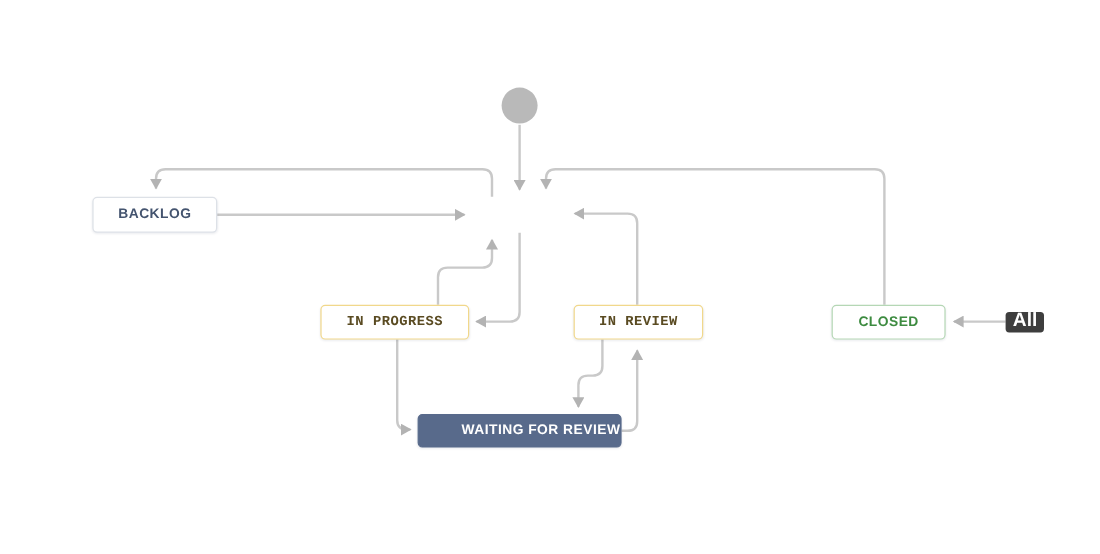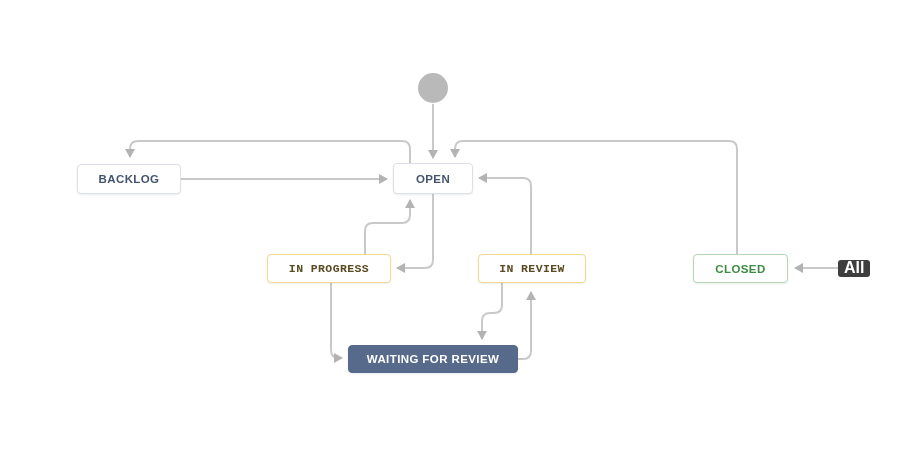--- a/index.html
+++ b/index.html
@@ -45,21 +45,21 @@
     font-size: 11.5px;
     font-weight: bold;
     letter-spacing: 0.4px;
     white-space: nowrap;
     cursor: default;
     user-select: none;
   }
   .cat-todo        { border-color: var(--todo-border, #dde1e7);        color: var(--todo-text, #44546f); }
   .cat-inprogress  { border-color: var(--in-progress-border, #f1d88b); color: var(--in-progress-text, #5a4b22); font-family: Liberation Mono, monospace; }
   .cat-done        { border-color: var(--done-border, #b5d7b5);        color: var(--done-text, #3d8b40); }
-  .cat-custom      { background: var(--custom-bg, #586a8b); border-color: var(--custom-bg, #586a8b); color: var(--custom-text, #ffffff); }
+  .cat-custom      { background: var(--custom-bg, #586a8b); border-color: var(--custom-bg, #586a8b); color: var(--custom-text, #ffffff); justify-content: flex-end; }
 
   .s-backlog    { left: 77px;  top: 164px; width: 104px; height: 30px; }
   .s-open       { left: 393px; top: 163px; width: 80px;  height: 31px; }
   .s-inprogress { left: 267px; top: 254px; width: 124px; height: 29px; }
   .s-inreview   { left: 478px; top: 254px; width: 108px; height: 29px; }
   .s-closed     { left: 693px; top: 254px; width: 95px;  height: 29px; }
   .s-wfr        { left: 348px; top: 345px; width: 170px; height: 28px; }
 
   .all-badge {
     position: absolute;
@@ -108,23 +108,20 @@
 
     <path class="edge" d="M 838 268 H 795" marker-end="url(#arrow)"></path>
   </svg>
 
   <div class="start-node"></div>
 
   <div class="status cat-todo s-backlog">
     <span>BACKLOG</span>
   </div>
 
-  <div class="status cat-todo s-open">
-    <span>OPEN</span>
-  </div>
 
   <div class="status cat-inprogress s-inprogress">
     <span>IN PROGRESS</span>
   </div>
 
   <div class="status cat-done s-closed">
     <span>CLOSED</span>
   </div>
 
   <div class="status cat-inprogress s-inreview">

